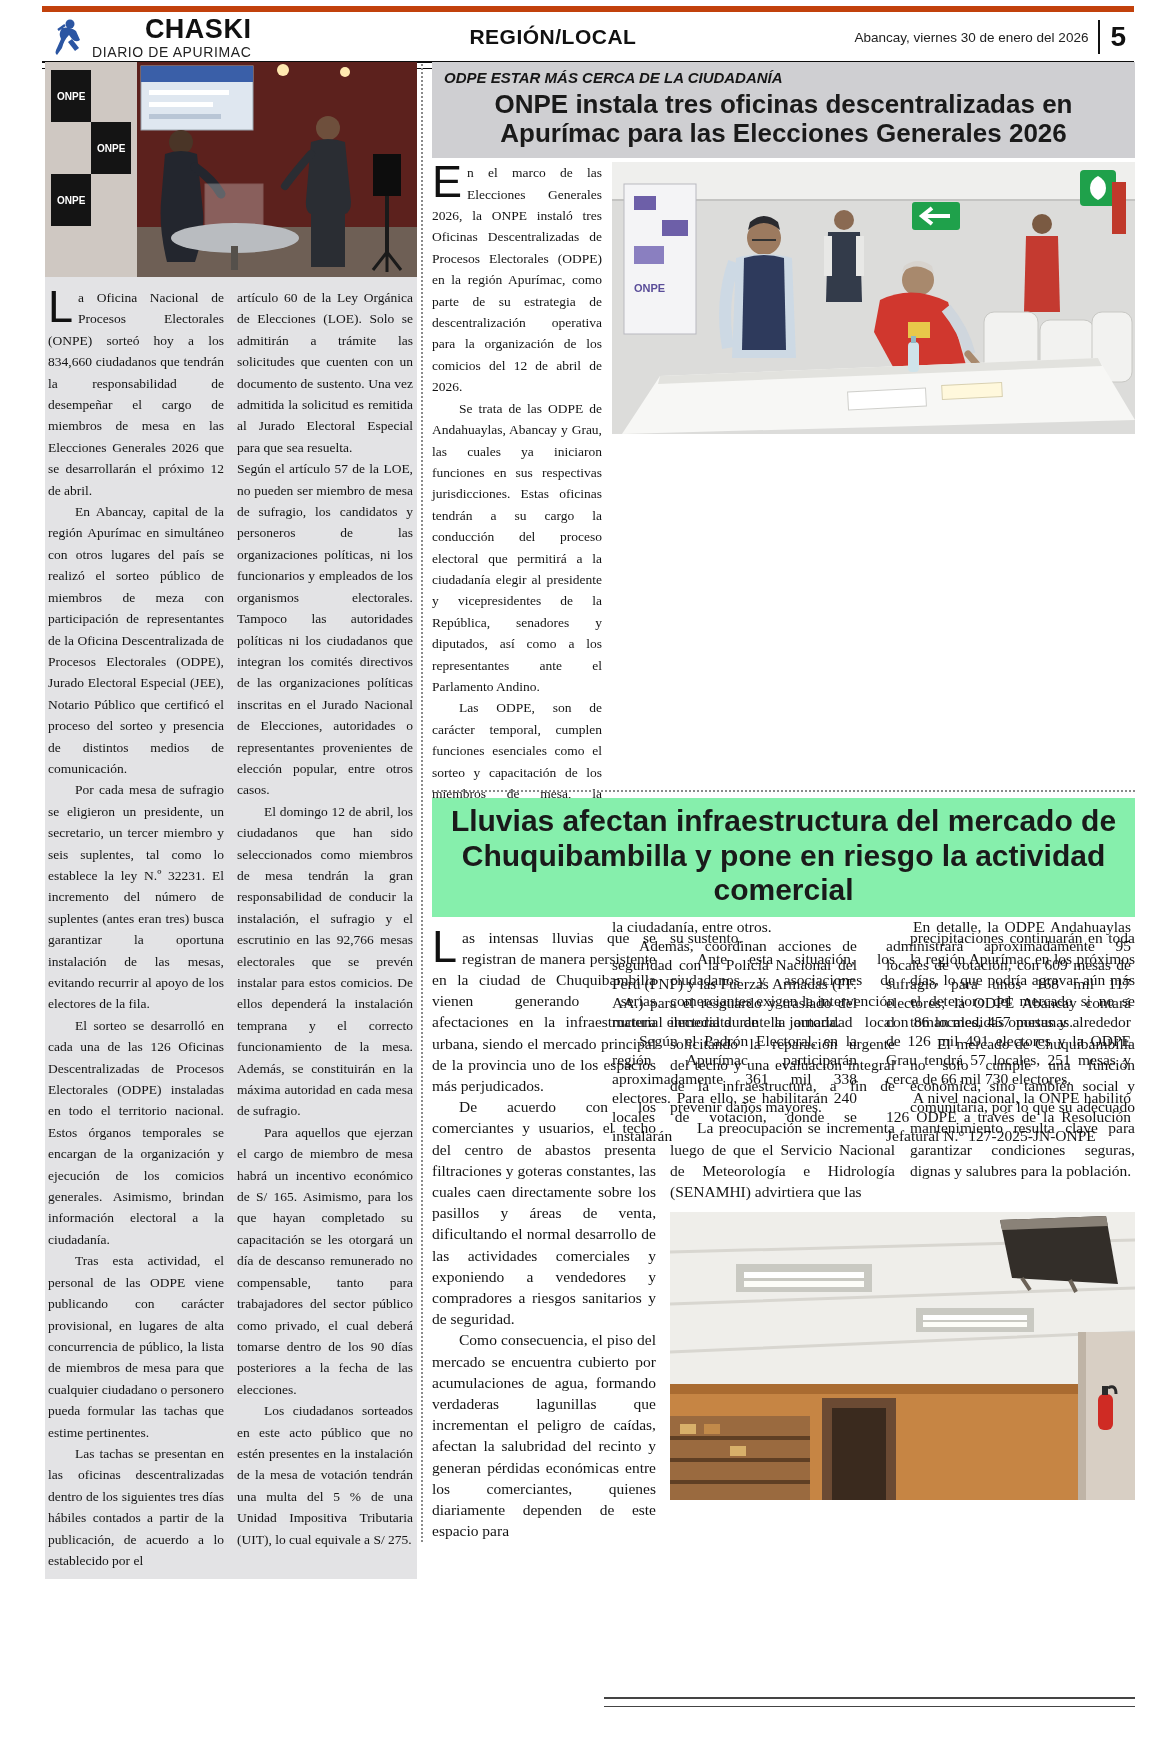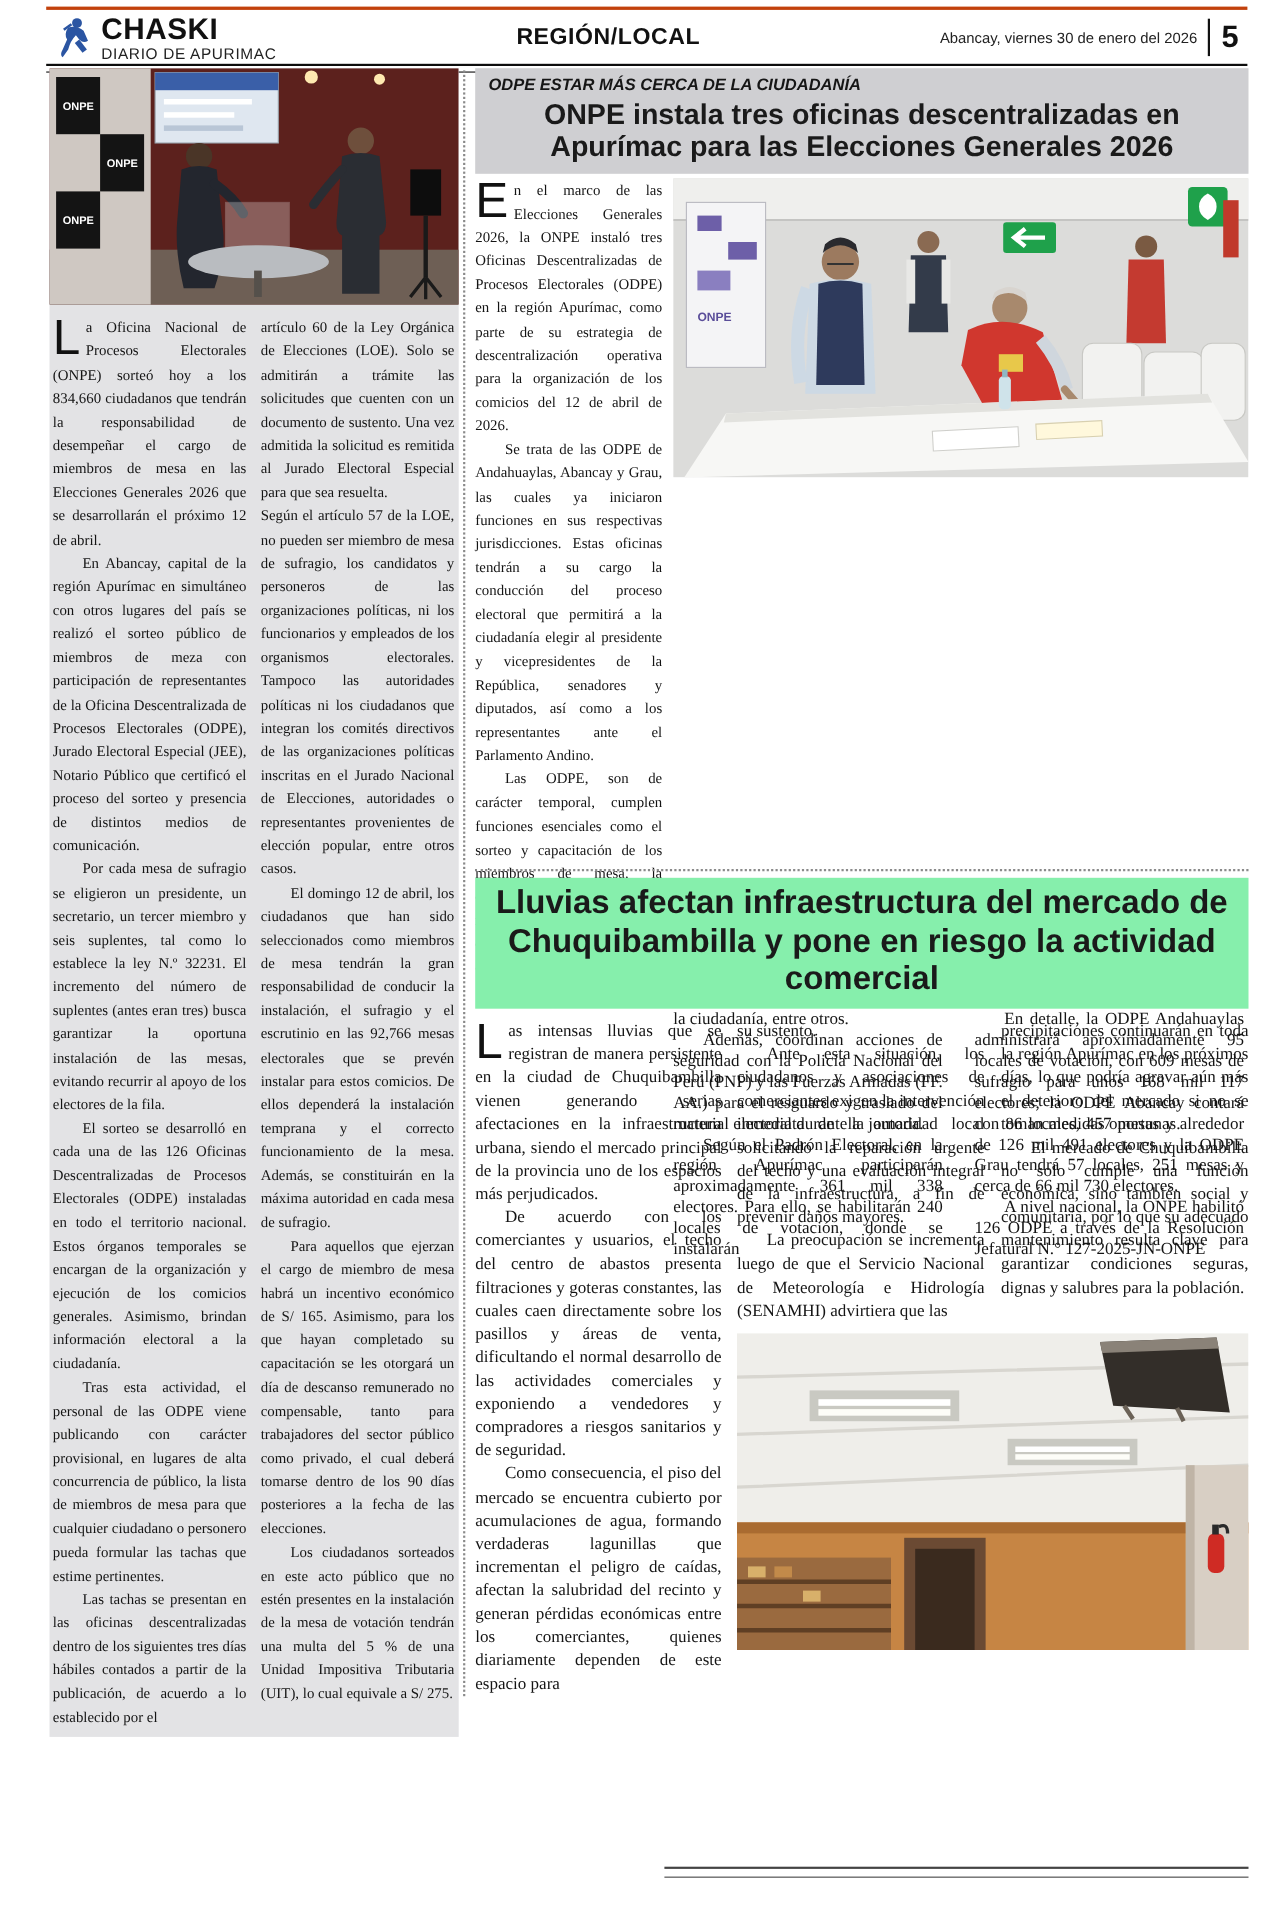--- a/index.html
+++ b/index.html
@@ -1,21 +1,21 @@
 <!DOCTYPE html>
 <html lang="es"><head>
 <meta charset="utf-8">
 <style>
   html,body{margin:0;padding:0;background:#ffffff;}
   #page{position:relative;width:1168px;height:1745px;background:#fff;overflow:hidden;
         font-family:"Liberation Serif",serif;color:#141414;}
   .sans{font-family:"Liberation Sans",sans-serif;}
 
   
-  .masthead{position:absolute;left:42px;top:6px;width:1092px;border-top:3px solid #c2410c;}
+  .masthead{position:absolute;left:42px;top:6px;width:1092px;border-top:6px solid #c2410c;text-align:right;}
   .mast-row{display:flex;align-items:center;justify-content:space-between;padding:4px 6px 3px 10px;height:42px;}
   .brand-block{display:flex;align-items:center;gap:6px;}
   .brand-icon{width:34px;height:38px;flex:0 0 auto;}
   .brand-text{display:flex;flex-direction:column;line-height:1;}
   .brand-name{font-family:"Liberation Sans",sans-serif;font-weight:bold;font-size:27px;letter-spacing:.5px;color:#111;}
   .brand-sub{font-family:"Liberation Sans",sans-serif;font-size:14px;letter-spacing:.6px;margin-top:2px;color:#222;}
   .section-title{font-family:Liberation Sans, sans-serif;font-weight:bold;font-size:21px;letter-spacing:.5px;color:#111;}
   .date-page{display:flex;align-items:center;gap:10px;}
   .dateline{font-family:"Liberation Sans",sans-serif;font-size:13.5px;color:#222;}
   .page-sep{width:2px;height:34px;background:#111;}

